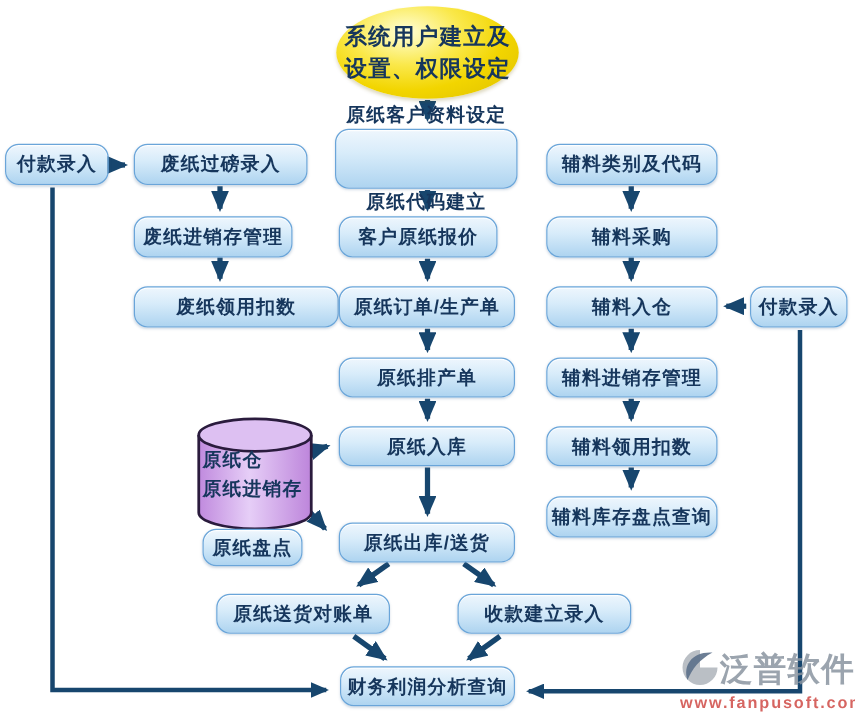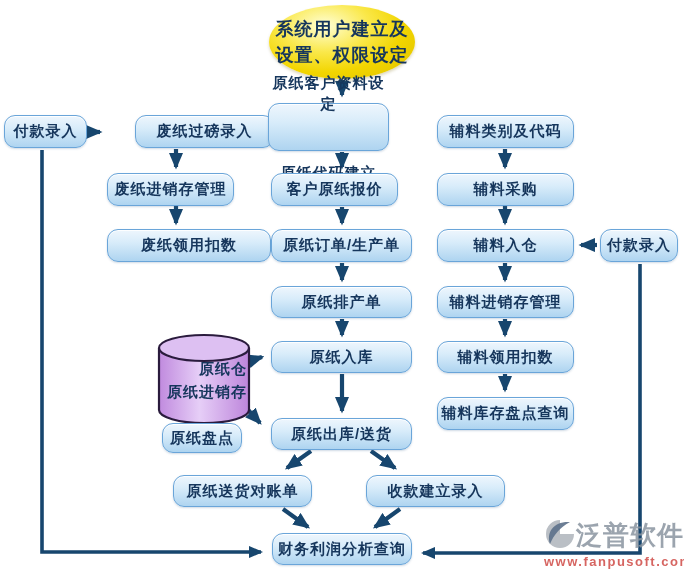--- a/index.html
+++ b/index.html
@@ -18,21 +18,21 @@
   .node.two-line{flex-direction:column;line-height:21px;}
   .ellipse{
     position:absolute;display:flex;flex-direction:column;align-items:center;justify-content:center;
     border-radius:50%;color:#16365c;font-weight:bold;font-size:18px;line-height:26px;letter-spacing:1px;
     background:radial-gradient(ellipse at 38% 28%, #ffffd8 0%, #fae84a 35%, #f2d500 62%, #ddbf00 100%);
     box-shadow:0 2px 3px rgba(120,100,0,.25);
     text-align:center;
   }
   svg.layer{position:absolute;left:0;top:0;}
   .cyl-label{
-    position:absolute;display:flex;flex-direction:column;align-items:flex-end;justify-content:center;
+    position:absolute;display:flex;flex-direction:column;align-items:flex-start;justify-content:center;
     color:#16365c;font-weight:bold;font-size:15px;line-height:23px;letter-spacing:1px;text-align:center;
   }
   #watermark{position:absolute;left:544px;top:518px;width:140px;}
   #wm-row{display:flex;align-items:flex-start;}
   #wm-brand{font-size:26px;font-weight:bold;color:rgba(138,148,160,.85);letter-spacing:1px;white-space:nowrap;}
   #wm-url{font-size:13px;font-weight:bold;color:rgba(204,62,58,.8);letter-spacing:1.5px;margin-top:1px;white-space:nowrap;}
 </style>
 </head>
 <body>
 
@@ -85,25 +85,25 @@
       <ellipse cx="204" cy="348" rx="45" ry="13" fill="#ddc0f2" stroke="#2a1b3d" stroke-width="2.2"></ellipse>
     </g>
   </svg>
 
   <div class="ellipse" style="left:269px;top:5px;width:146px;height:74px;">
     <span>系统用户建立及</span>
     <span>设置、权限设定</span>
   </div>
 
   <div class="node" style="left:4px;top:115px;width:83px;height:33px;">付款录入</div>
-  <div class="node" style="left:107px;top:115px;width:139px;height:33px;margin-left:28px;">废纸过磅录入</div>
+  <div class="node" style="left:107px;top:115px;width:139px;height:33px;">废纸过磅录入</div>
   <div class="node" style="left:107px;top:173px;width:127px;height:33px;">废纸进销存管理</div>
   <div class="node" style="left:107px;top:229px;width:164px;height:33px;">废纸领用扣数</div>
 
-  <div class="node two-line" style="left:268px;top:103px;width:121px;height:48px;gap:48px;">
+  <div class="node two-line" style="left:268px;top:103px;width:146px;height:48px;gap:48px;">
     <span>原纸客户资料设定</span>
     <span>原纸代码建立</span>
   </div>
   <div class="node" style="left:271px;top:173px;width:127px;height:33px;">客户原纸报价</div>
   <div class="node" style="left:271px;top:229px;width:141px;height:33px;">原纸订单/生产单</div>
   <div class="node" style="left:271px;top:286px;width:141px;height:32px;">原纸排产单</div>
   <div class="node" style="left:271px;top:341px;width:141px;height:32px;">原纸入库</div>
   <div class="node" style="left:271px;top:418px;width:141px;height:32px;">原纸出库/送货</div>
   <div class="node" style="left:173px;top:475px;width:139px;height:32px;">原纸送货对账单</div>
   <div class="node" style="left:366px;top:475px;width:139px;height:32px;">收款建立录入</div>

